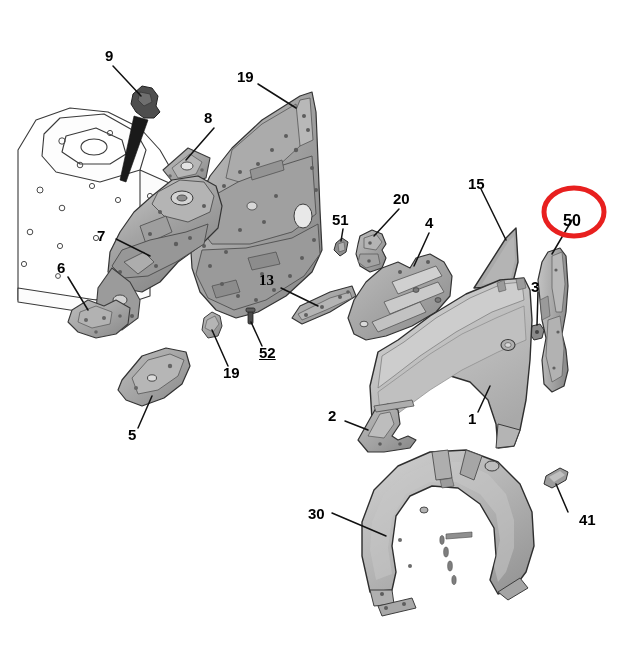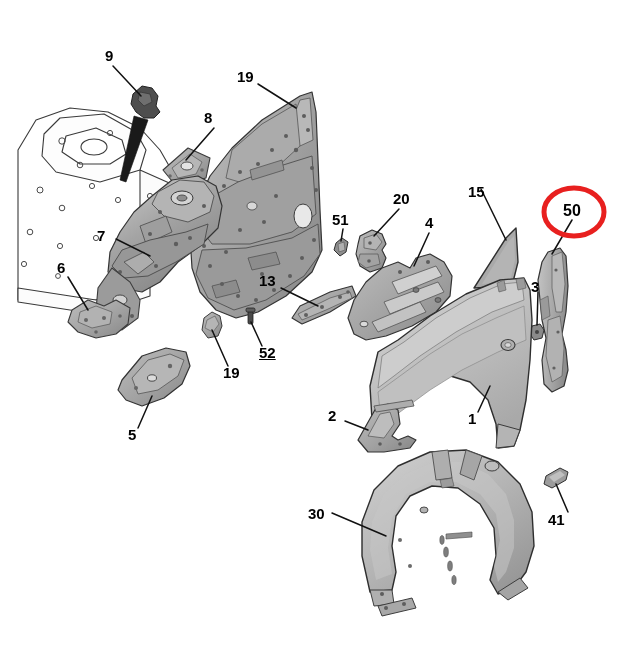--- a/index.html
+++ b/index.html
@@ -353,30 +353,30 @@
       <line x1="568" y1="512" x2="556" y2="484"></line>
       <line x1="572" y1="220" x2="552" y2="254"></line>
     </g>
 
     <ellipse cx="574" cy="212" rx="30" ry="24" fill="none" stroke="#e8201f" stroke-width="5"></ellipse>
   </svg>
 
   <div class="lbl" style="left:105px;top:48px;">9</div>
   <div class="lbl" style="left:237px;top:69px;">19</div>
   <div class="lbl" style="left:204px;top:110px;">8</div>
-  <div class="lbl" style="left:468px;top:184px;text-align:center;">15</div>
-  <div class="lbl hl" style="left:563px;top:203px;">50</div>
+  <div class="lbl" style="left:468px;top:176px;text-align:center;">15</div>
+  <div class="lbl hl" style="left:563px;top:213px;">50</div>
   <div class="lbl" style="left:393px;top:191px;">20</div>
   <div class="lbl" style="left:332px;top:212px;">51</div>
   <div class="lbl" style="left:425px;top:215px;">4</div>
   <div class="lbl" style="left:97px;top:228px;">7</div>
   <div class="lbl" style="left:57px;top:260px;">6</div>
-  <div class="lbl" style="left:259px;top:273px;">13</div>
+  <div class="lbl" style="left:259px;top:273px;font-family:Liberation Serif, serif;">13</div>
   <div class="lbl" style="left:531px;top:279px;">3</div>
   <div class="lbl" style="left:259px;top:345px;text-decoration:underline;">52</div>
   <div class="lbl" style="left:223px;top:365px;">19</div>
   <div class="lbl" style="left:468px;top:411px;">1</div>
   <div class="lbl" style="left:328px;top:408px;">2</div>
   <div class="lbl" style="left:128px;top:427px;">5</div>
   <div class="lbl" style="left:308px;top:506px;">30</div>
-  <div class="lbl" style="left:548px;top:512px;">41</div>
+  <div class="lbl" style="left:579px;top:512px;">41</div>
 
 </div>
 
 </body></html>

